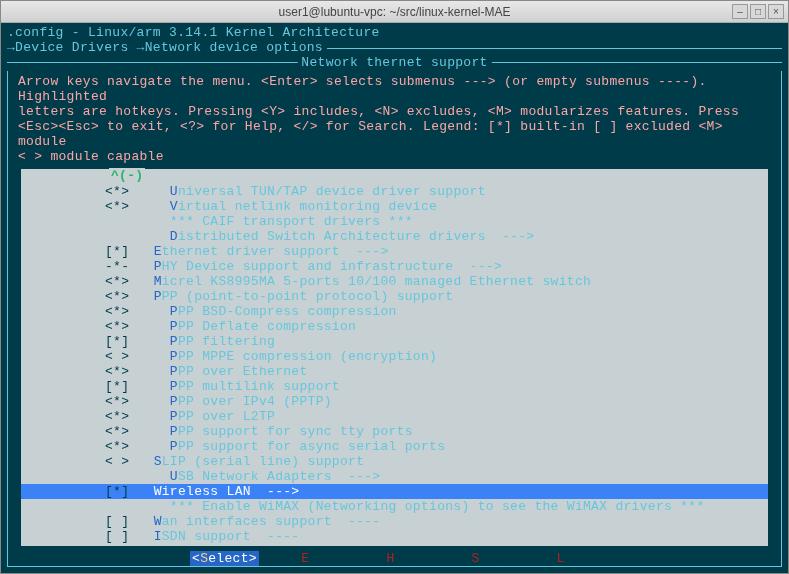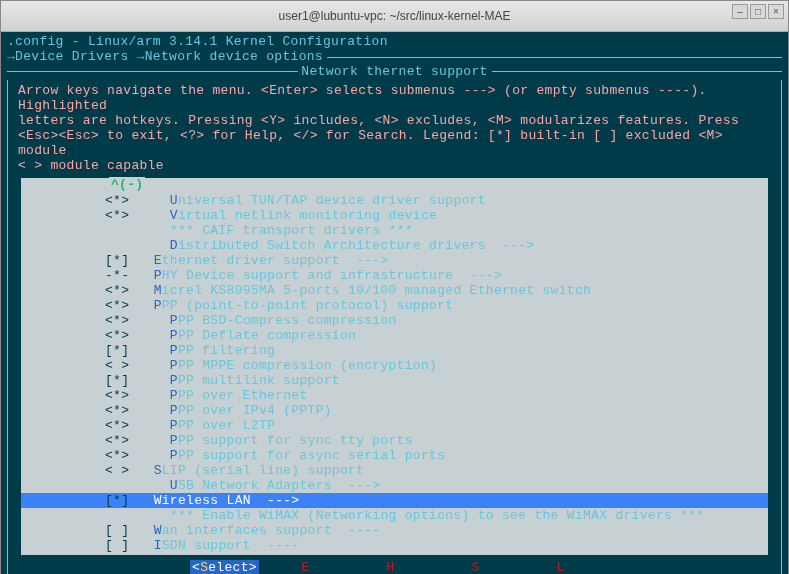--- a/index.html
+++ b/index.html
@@ -12,21 +12,21 @@
   position: relative;
 }
 .window {
   width: 789px;
   height: 574px;
   background: #fff;
   border: 1px solid #888;
 }
 .titlebar {
   background: linear-gradient(#e8e8e8, #d0d0d0);
-  height: 31px;
+  height: 22px;
   border-bottom: 1px solid #aaa;
   display: flex;
   align-items: center;
   justify-content: center;
   position: relative;
   font-family: Arial, sans-serif;
   font-size: 12px;
   color: #444;
 }
 .window-controls {
@@ -160,21 +160,21 @@
   <div class="titlebar">
     <span>user1@lubuntu-vpc: ~/src/linux-kernel-MAE</span>
     <div class="window-controls">
       <div class="win-btn">–</div>
       <div class="win-btn">□</div>
       <div class="win-btn">×</div>
     </div>
   </div>
 
   <div class="terminal">
-    <div class="config-header">.config - Linux/arm 3.14.1 Kernel Configuration</div>
+    <div class="config-header">.config - Linux/arm 3.14.1 Kernel Architecture</div>
     <div class="breadcrumb-line">
       <div class="breadcrumb-rule"></div>
       <span class="breadcrumb-text">→Device Drivers →Network device options</span>
     </div>
 
     <div class="box-top">
       <div class="box-top-line"></div>
       <span class="box-top-label">Network thernet support</span>
     </div>
 
@@ -196,22 +196,22 @@
           <div class="menu-item"><span class="mark">   </span>     *** CAIF transport drivers ***</div>
           <div class="menu-item"><span class="mark">   </span>     <span class="hotkey">D</span>istributed Switch Architecture drivers  ---&gt;</div>
           <div class="menu-item"><span class="mark">[*]</span>   <span class="hotkey">E</span>thernet driver support  ---&gt;</div>
           <div class="menu-item"><span class="mark">-*-</span>   <span class="hotkey">P</span>HY Device support and infrastructure  ---&gt;</div>
           <div class="menu-item"><span class="mark">&lt;*&gt;</span>   <span class="hotkey">M</span>icrel KS8995MA 5-ports 10/100 managed Ethernet switch</div>
           <div class="menu-item"><span class="mark">&lt;*&gt;</span>   <span class="hotkey">P</span>PP (point-to-point protocol) support</div>
           <div class="menu-item"><span class="mark">&lt;*&gt;</span>     <span class="hotkey">P</span>PP BSD-Compress compression</div>
           <div class="menu-item"><span class="mark">&lt;*&gt;</span>     <span class="hotkey">P</span>PP Deflate compression</div>
           <div class="menu-item"><span class="mark">[*]</span>     <span class="hotkey">P</span>PP filtering</div>
           <div class="menu-item"><span class="mark">&lt; &gt;</span>     <span class="hotkey">P</span>PP MPPE compression (encryption)</div>
+          <div class="menu-item"><span class="mark">&lt;*&gt;</span>     <span class="hotkey">P</span>PP over Ethernet</div>
           <div class="menu-item"><span class="mark">[*]</span>     <span class="hotkey">P</span>PP multilink support</div>
-          <div class="menu-item"><span class="mark">&lt;*&gt;</span>     <span class="hotkey">P</span>PP over Ethernet</div>
           <div class="menu-item"><span class="mark">&lt;*&gt;</span>     <span class="hotkey">P</span>PP over IPv4 (PPTP)</div>
           <div class="menu-item"><span class="mark">&lt;*&gt;</span>     <span class="hotkey">P</span>PP over L2TP</div>
           <div class="menu-item"><span class="mark">&lt;*&gt;</span>     <span class="hotkey">P</span>PP support for sync tty ports</div>
           <div class="menu-item"><span class="mark">&lt;*&gt;</span>     <span class="hotkey">P</span>PP support for async serial ports</div>
           <div class="menu-item"><span class="mark">&lt; &gt;</span>   <span class="hotkey">S</span>LIP (serial line) support</div>
           <div class="menu-item"><span class="mark">   </span>     <span class="hotkey">U</span>SB Network Adapters  ---&gt;</div>
           <div class="menu-item selected"><span class="mark">[*]</span>   <span class="hotkey">W</span>ireless LAN  ---&gt;</div>
           <div class="menu-item"><span class="mark">   </span>     *** Enable WiMAX (Networking options) to see the WiMAX drivers ***</div>
           <div class="menu-item"><span class="mark">[ ]</span>   <span class="hotkey">W</span>an interfaces support  ----</div>
           <div class="menu-item"><span class="mark">[ ]</span>   <span class="hotkey">I</span>SDN support  ----</div>

